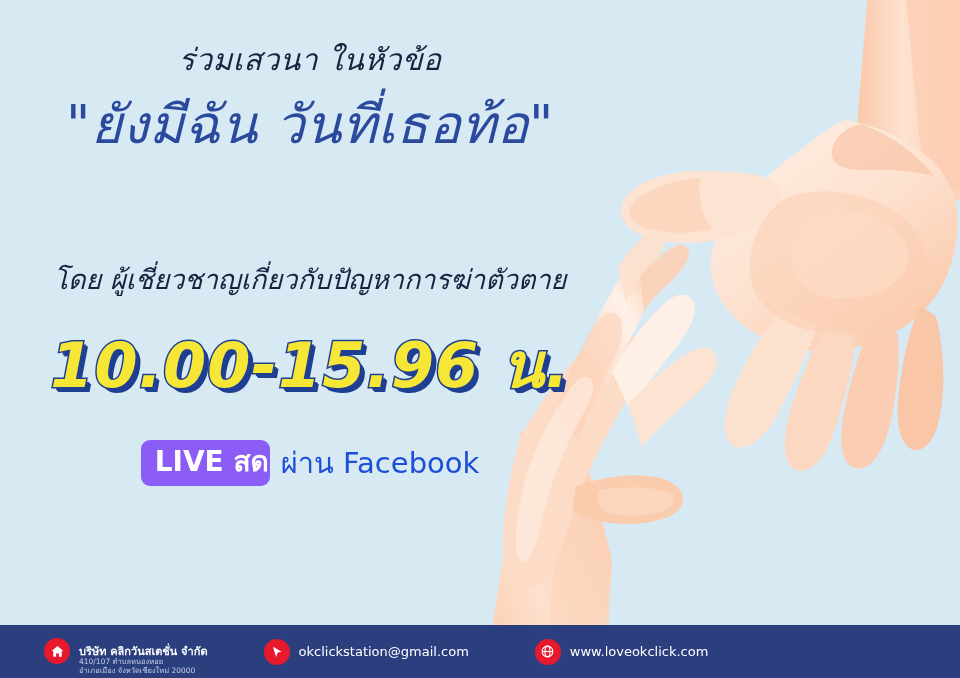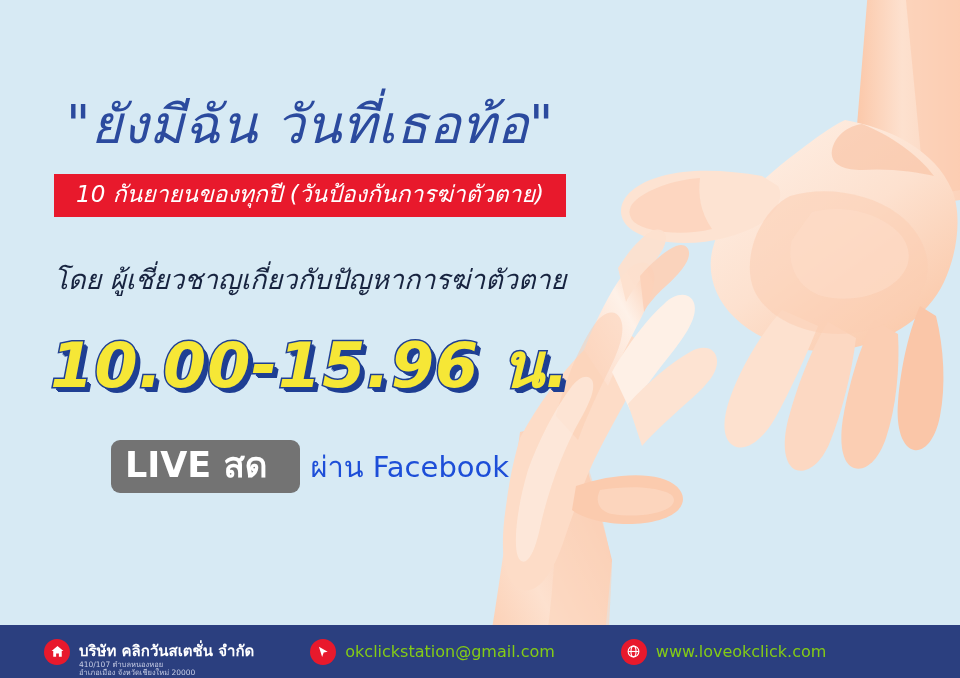--- a/index.html
+++ b/index.html
@@ -117,26 +117,26 @@
     position: absolute;
     left: 0; top: 440px;
     width: 620px;
     display: flex;
     align-items: center;
     justify-content: center;
     gap: 11px;
   }
 
   .live-badge {
-    background: #737373;
-    color: #ffffff;
-    font-size: 35px;
+    background: #8b5cf6;
+    color: #ffffff;
+    font-size: 28px;
     font-weight: 700;
     line-height: 1;
-    padding: 8px 32px 10px 14px;
+    padding: 8px 1px 10px 14px;
     border-radius: 9px;
     white-space: nowrap;
   }
 
   .live-via {
     font-size: 29px;
     color: #1d4ed8;
     white-space: nowrap;
   }
 
@@ -181,34 +181,34 @@
     display: flex;
     align-items: center;
     justify-content: center;
     flex: 0 0 auto;
   }
   .ico svg { display: block; }
 
   .c-text { line-height: 1.15; }
 
   .c-company {
-    font-size: 15px;
+    font-size: 11px;
     font-weight: 700;
     color: #ffffff;
     white-space: nowrap;
     margin-top: 18px;
   }
   .c-addr {
     font-size: 7.5px;
     color: #c9cfe6;
     white-space: nowrap;
   }
   .c-plain {
-    font-size: 16px;
-    color: #84cc16;
+    font-size: 13px;
+    color: #ffffff;
     white-space: nowrap;
   }
 </style>
 </head>
 <body>
 
 <div id="poster">
 
   <svg id="artwork" viewBox="0 0 960 678" preserveAspectRatio="none" xmlns="http://www.w3.org/2000/svg">
     <defs>
@@ -318,26 +318,24 @@
     <g opacity=".95">
       <path d="M618,268 C 628,252 640,238 650,232 C 658,227 666,230 666,238
                C 666,248 656,260 646,272 C 638,282 630,294 626,302 Z" fill="#fde1cf"></path>
       <path d="M640,276 C 652,262 666,250 676,246 C 684,243 690,247 689,255
                C 688,264 678,275 666,286 C 656,295 648,304 644,312 Z" fill="#fcd2ba"></path>
     </g>
   </svg>
 
   <div id="content">
 
+    <div class="line-intro">ร่วมเสวนา ในหัวข้อ</div>
 
     <div class="line-title">"ยังมีฉัน วันที่เธอท้อ"</div>
 
-    <div class="banner-wrap">
-      <span class="banner-date">10 กันยายนของทุกปี (วันป้องกันการฆ่าตัวตาย)</span>
-    </div>
 
     <div class="line-by">โดย ผู้เชี่ยวชาญเกี่ยวกับปัญหาการฆ่าตัวตาย</div>
 
     <div class="line-time">10.00-15.96 น.</div>
 
     <div class="live-row">
       <span class="live-badge">LIVE สด</span>
       <span class="live-via">ผ่าน Facebook</span>
     </div>
 

